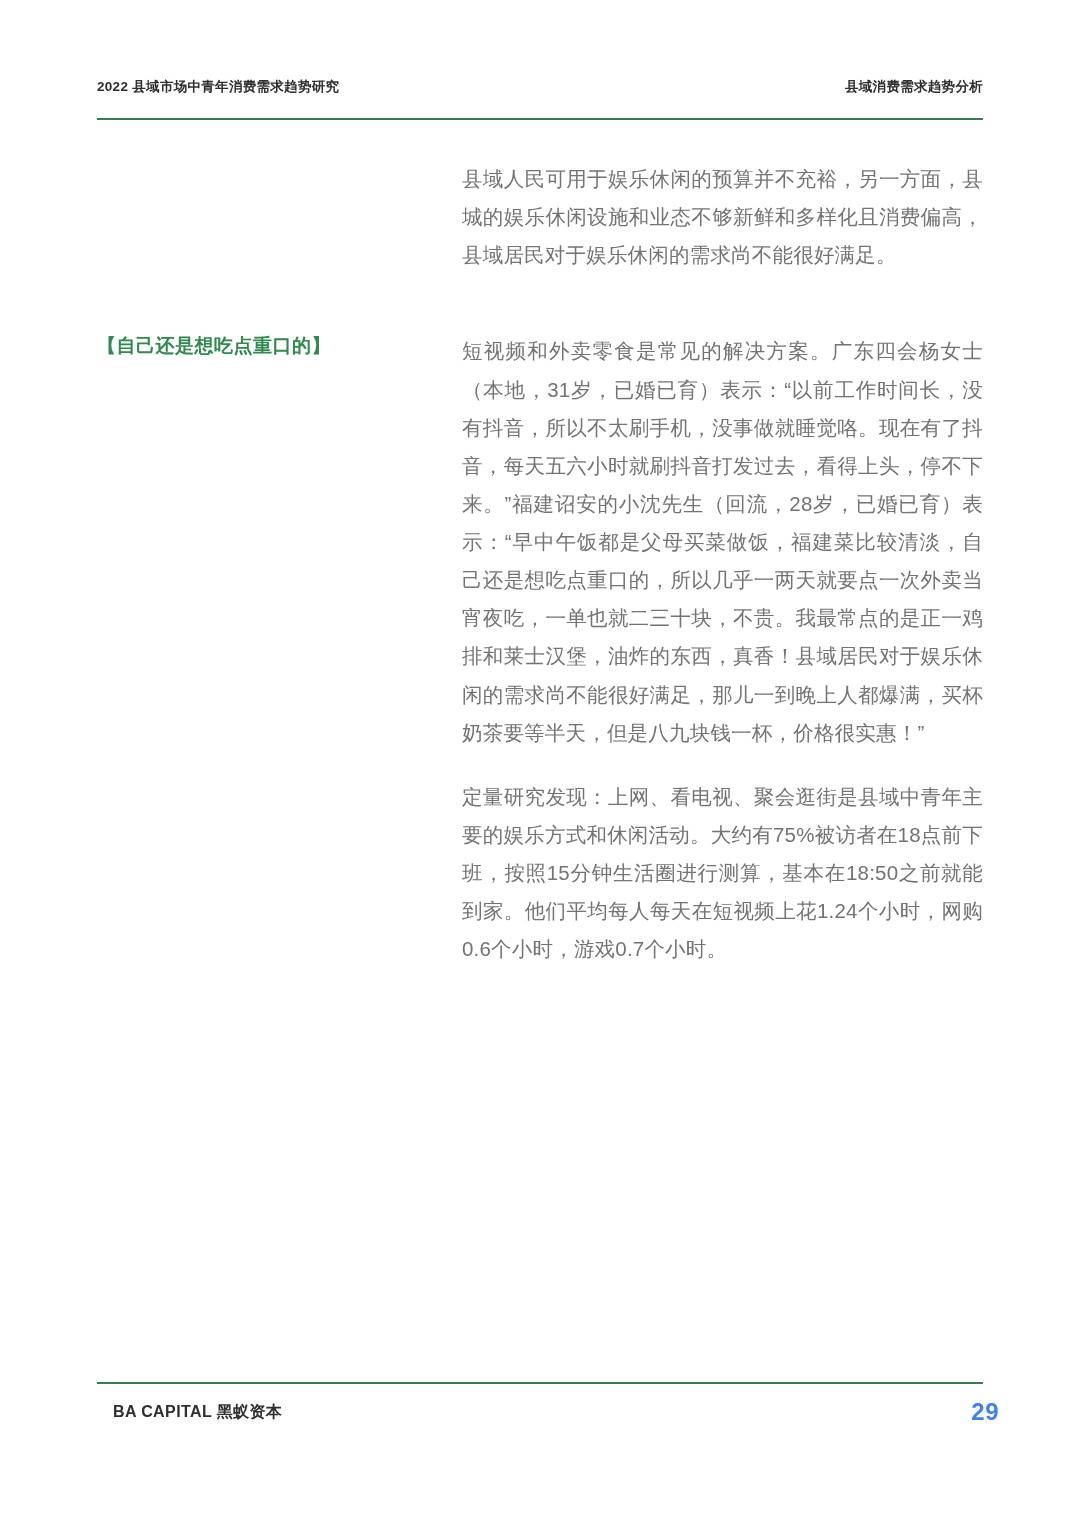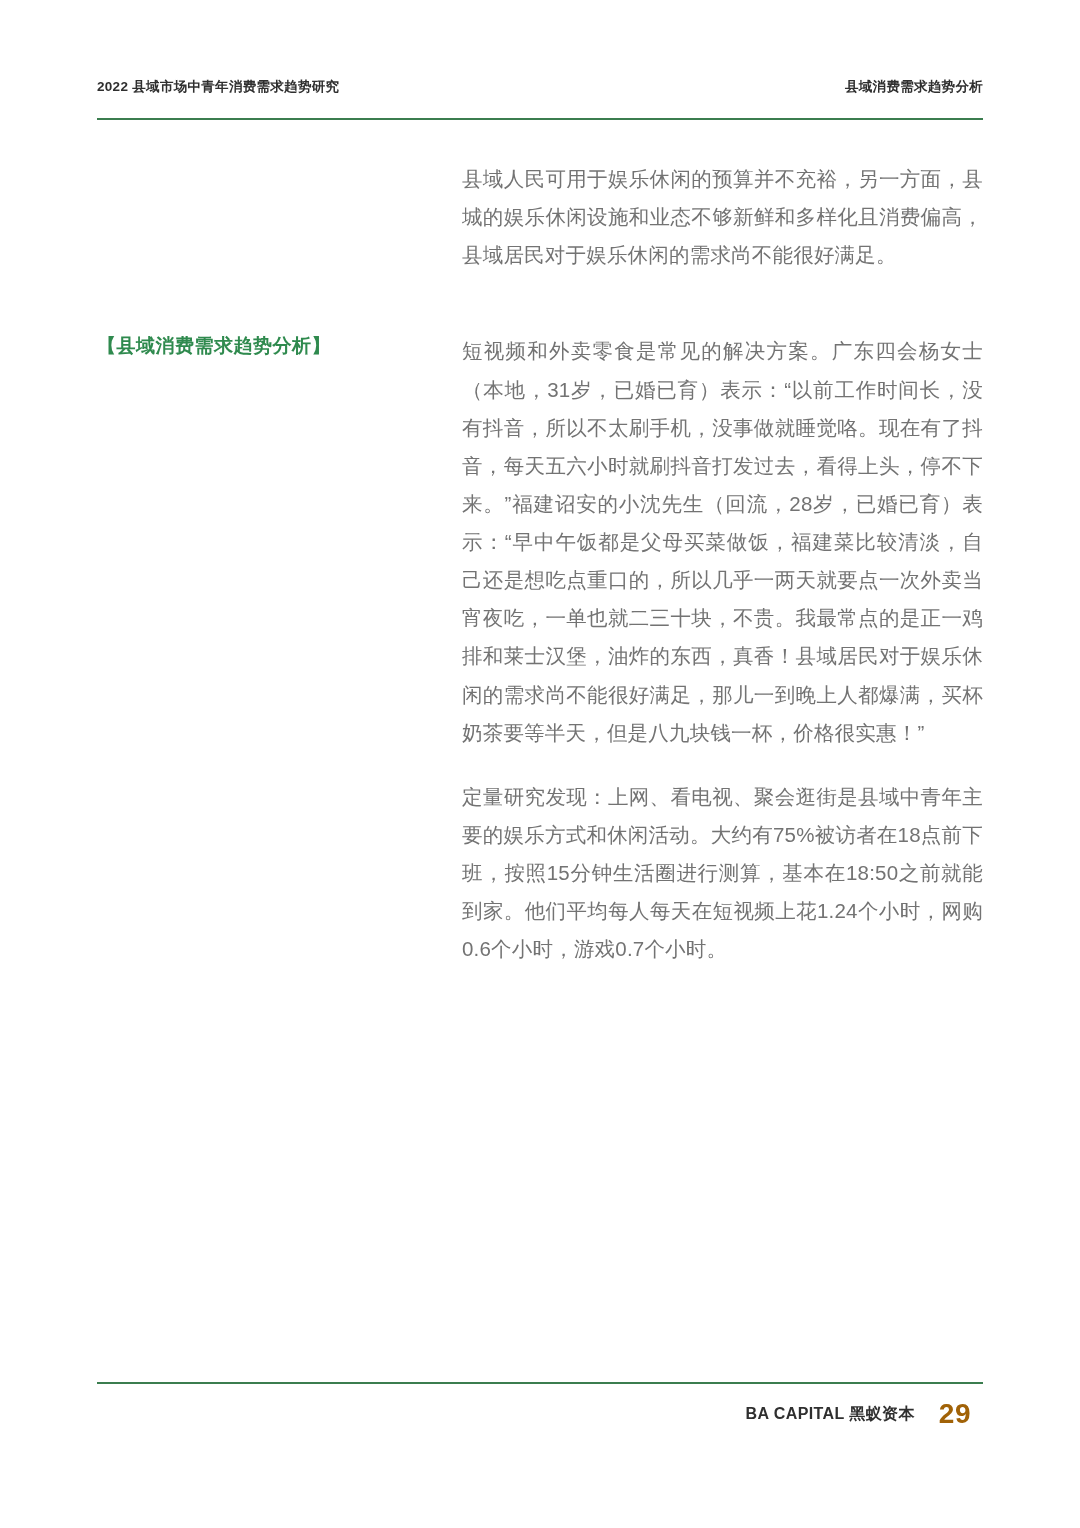--- a/index.html
+++ b/index.html
@@ -96,38 +96,38 @@
   .footer-rule {
     position: absolute;
     left: 97px;
     top: 1382px;
     width: 886px;
     height: 2px;
     background: #3b7d4f;
   }
   .footer {
     position: absolute;
-    left: 85px;
+    left: 113px;
     top: 1398px;
     width: 886px;
     display: flex;
-    justify-content: flex-end;
+    justify-content: space-between;
     align-items: center;
     gap: 24px;
   }
   .footer-brand {
     font-size: 16px;
     font-weight: bold;
     color: #2f2f2f;
     letter-spacing: 0.4px;
   }
   .footer-page {
-    font-size: 28px;
+    font-size: 24px;
     font-weight: bold;
-    color: #a16207;
+    color: #3b82f6;
     letter-spacing: 0.5px;
   }
 </style>
 </head>
 <body>
 
 <div class="page">
 
   <div class="header">
     <div class="header-left">2022 县域市场中青年消费需求趋势研究</div>
@@ -141,21 +141,21 @@
       <div class="col-left"></div>
       <div class="col-right">
         <p class="para">县域人民可用于娱乐休闲的预算并不充裕，另一方面，县城的娱乐休闲设施和业态不够新鲜和多样化且消费偏高，县域居民对于娱乐休闲的需求尚不能很好满足。</p>
       </div>
     </div>
 
     <div class="spacer-1"></div>
 
     <div class="block">
       <div class="col-left">
-        <div class="section-label">【县域消费需求趋势分析】</div>
+        <div class="section-label">【自己还是想吃点重口的】</div>
       </div>
       <div class="col-right">
         <p class="para">短视频和外卖零食是常见的解决方案。广东四会杨女士（本地，31岁，已婚已育）表示：“以前工作时间长，没有抖音，所以不太刷手机，没事做就睡觉咯。现在有了抖音，每天五六小时就刷抖音打发过去，看得上头，停不下来。”福建诏安的小沈先生（回流，28岁，已婚已育）表示：“早中午饭都是父母买菜做饭，福建菜比较清淡，自己还是想吃点重口的，所以几乎一两天就要点一次外卖当宵夜吃，一单也就二三十块，不贵。我最常点的是正一鸡排和莱士汉堡，油炸的东西，真香！县域居民对于娱乐休闲的需求尚不能很好满足，那儿一到晚上人都爆满，买杯奶茶要等半天，但是八九块钱一杯，价格很实惠！”</p>
         <p class="para">定量研究发现：上网、看电视、聚会逛街是县域中青年主要的娱乐方式和休闲活动。大约有75%被访者在18点前下班，按照15分钟生活圈进行测算，基本在18:50之前就能到家。他们平均每人每天在短视频上花1.24个小时，网购0.6个小时，游戏0.7个小时。</p>
       </div>
     </div>
 
   </div>
 
   <div class="footer-rule"></div>

